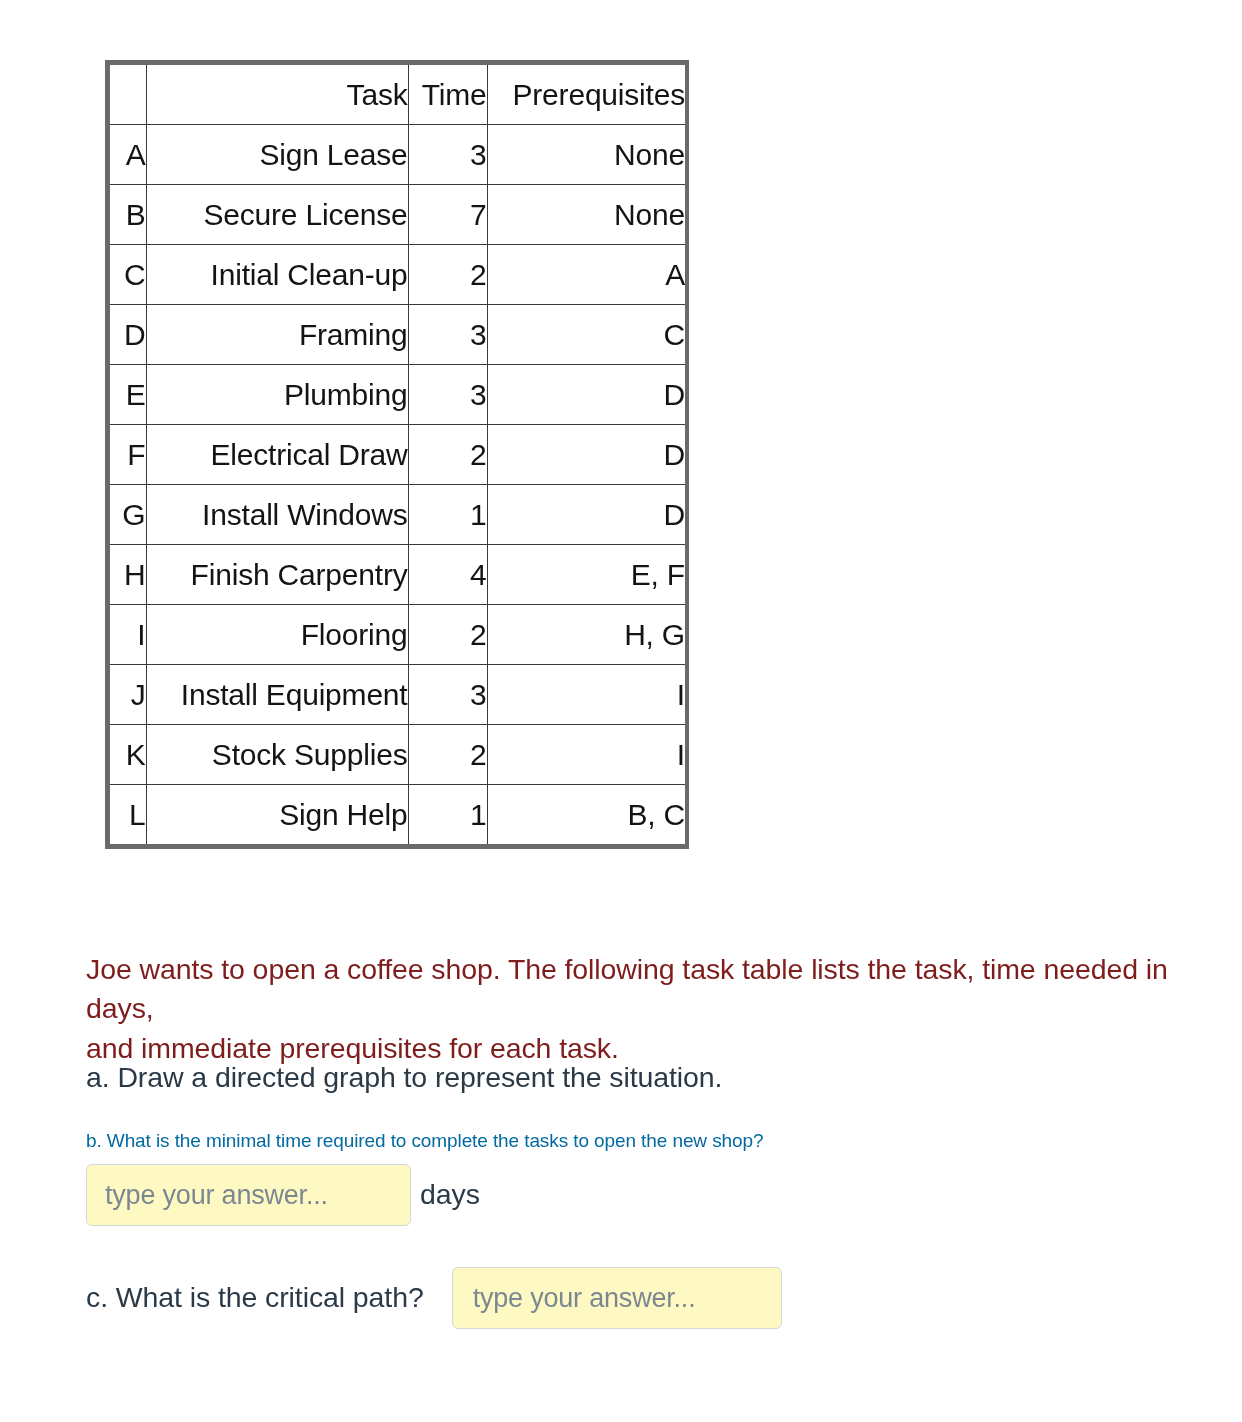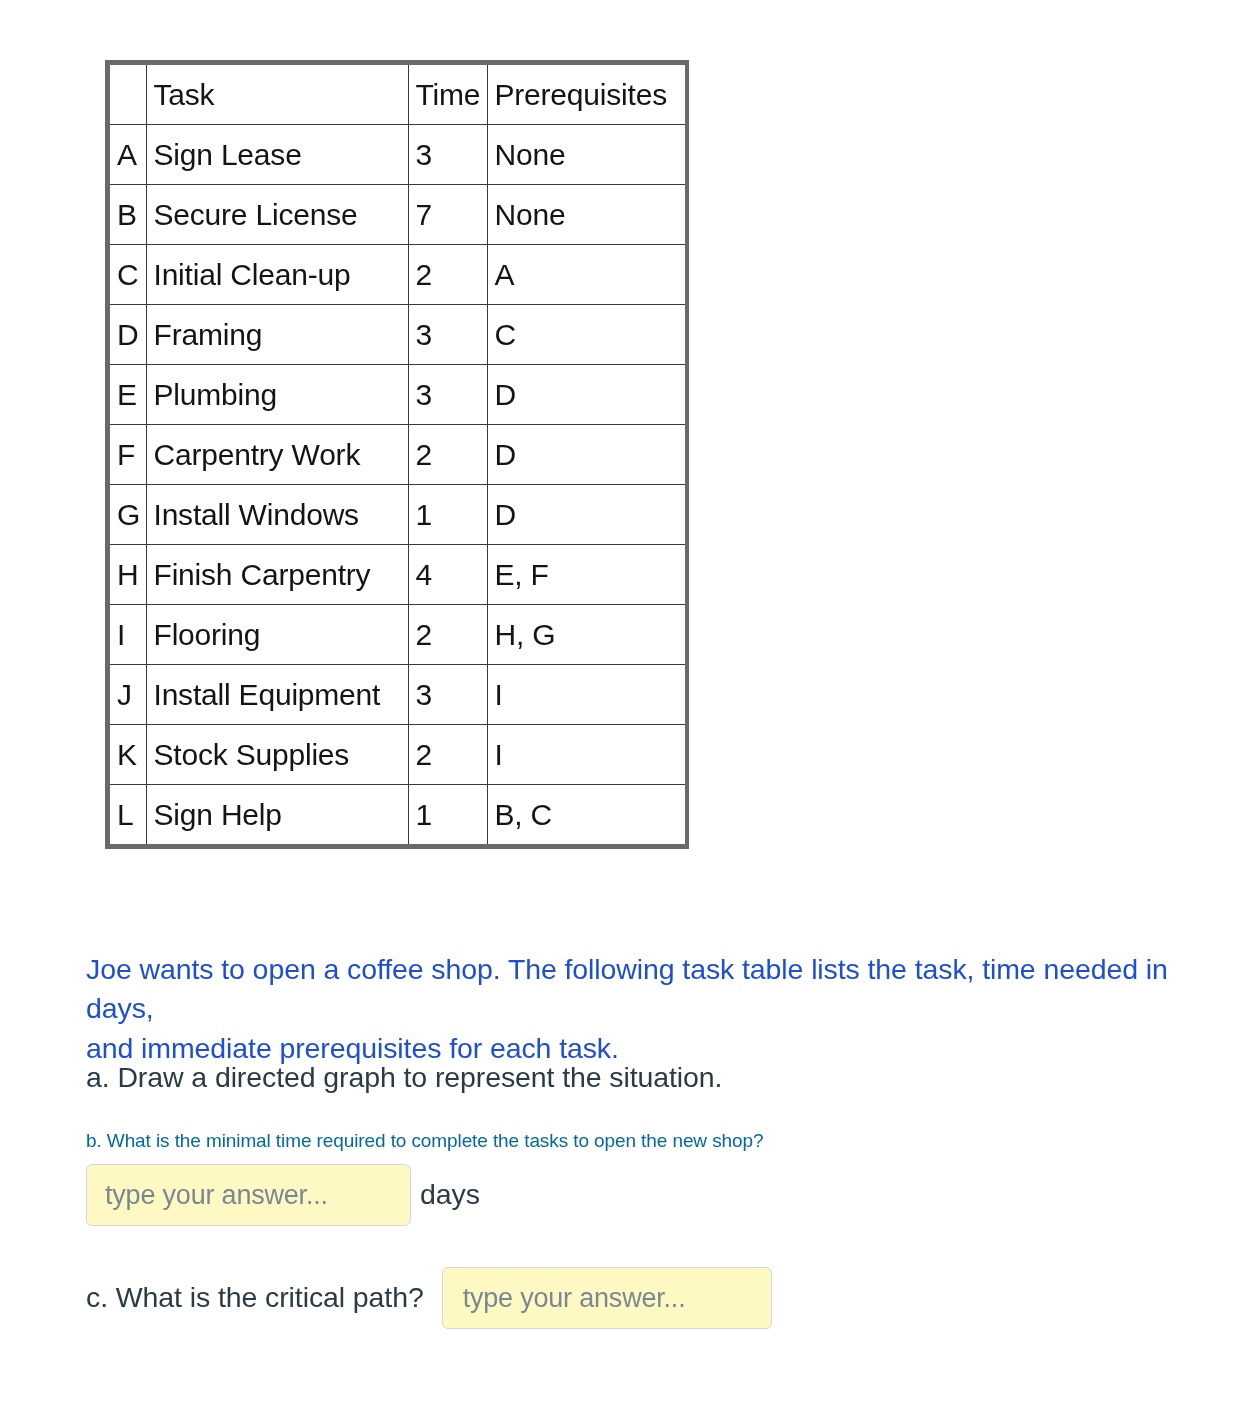--- a/index.html
+++ b/index.html
@@ -33,21 +33,21 @@
     background: #ffffff;
   }
   table.task-table td,
   table.task-table th {
     border: 1.5px solid #3a3a3a;
     height: 59px;
     padding: 0 0 0 7px;
     font-size: 30px;
     font-weight: 400;
     color: #141414;
-    text-align: left;
+    text-align: right;
     vertical-align: middle;
     line-height: 1.05;
     letter-spacing: -0.2px;
     white-space: nowrap;
     overflow: hidden;
   }
   table.task-table th {
     font-weight: 400;
   }
   
@@ -71,21 +71,21 @@
   table.task-table tr:last-child td { border-bottom: none; }
 
   
   .prose {
     position: absolute;
     left: 86px;
     top: 950px;
     width: 1112px;
     font-size: 28.5px;
     line-height: 1.38;
-    color: #1d4ed8;
+    color: #7f1d1d;
     letter-spacing: -0.1px;
   }
   .para {
     margin: 0;
   }
   .q-a {
     position: absolute;
     left: 86px;
     top: 1058px;
     width: 1112px;
@@ -103,21 +103,21 @@
     line-height: 1.38;
     color: #0369a1;
     letter-spacing: -0.1px;
   }
   .q-c-row {
     position: absolute;
     left: 86px;
     top: 1267px;
     display: flex;
     align-items: center;
-    gap: 6px;
+    gap: 16px;
   }
   .q-c-label {
     font-size: 28.5px;
     color: #2b3a47;
     letter-spacing: -0.1px;
     line-height: 1.38;
     padding-right: 12px;
   }
 
   
@@ -209,21 +209,21 @@
         <td>C</td>
       </tr>
       <tr>
         <td class="letter">E</td>
         <td>Plumbing</td>
         <td>3</td>
         <td>D</td>
       </tr>
       <tr>
         <td class="letter">F</td>
-        <td>Carpentry Work</td>
+        <td>Electrical Draw</td>
         <td>2</td>
         <td>D</td>
       </tr>
       <tr>
         <td class="letter">G</td>
         <td>Install Windows</td>
         <td>1</td>
         <td>D</td>
       </tr>
       <tr>

